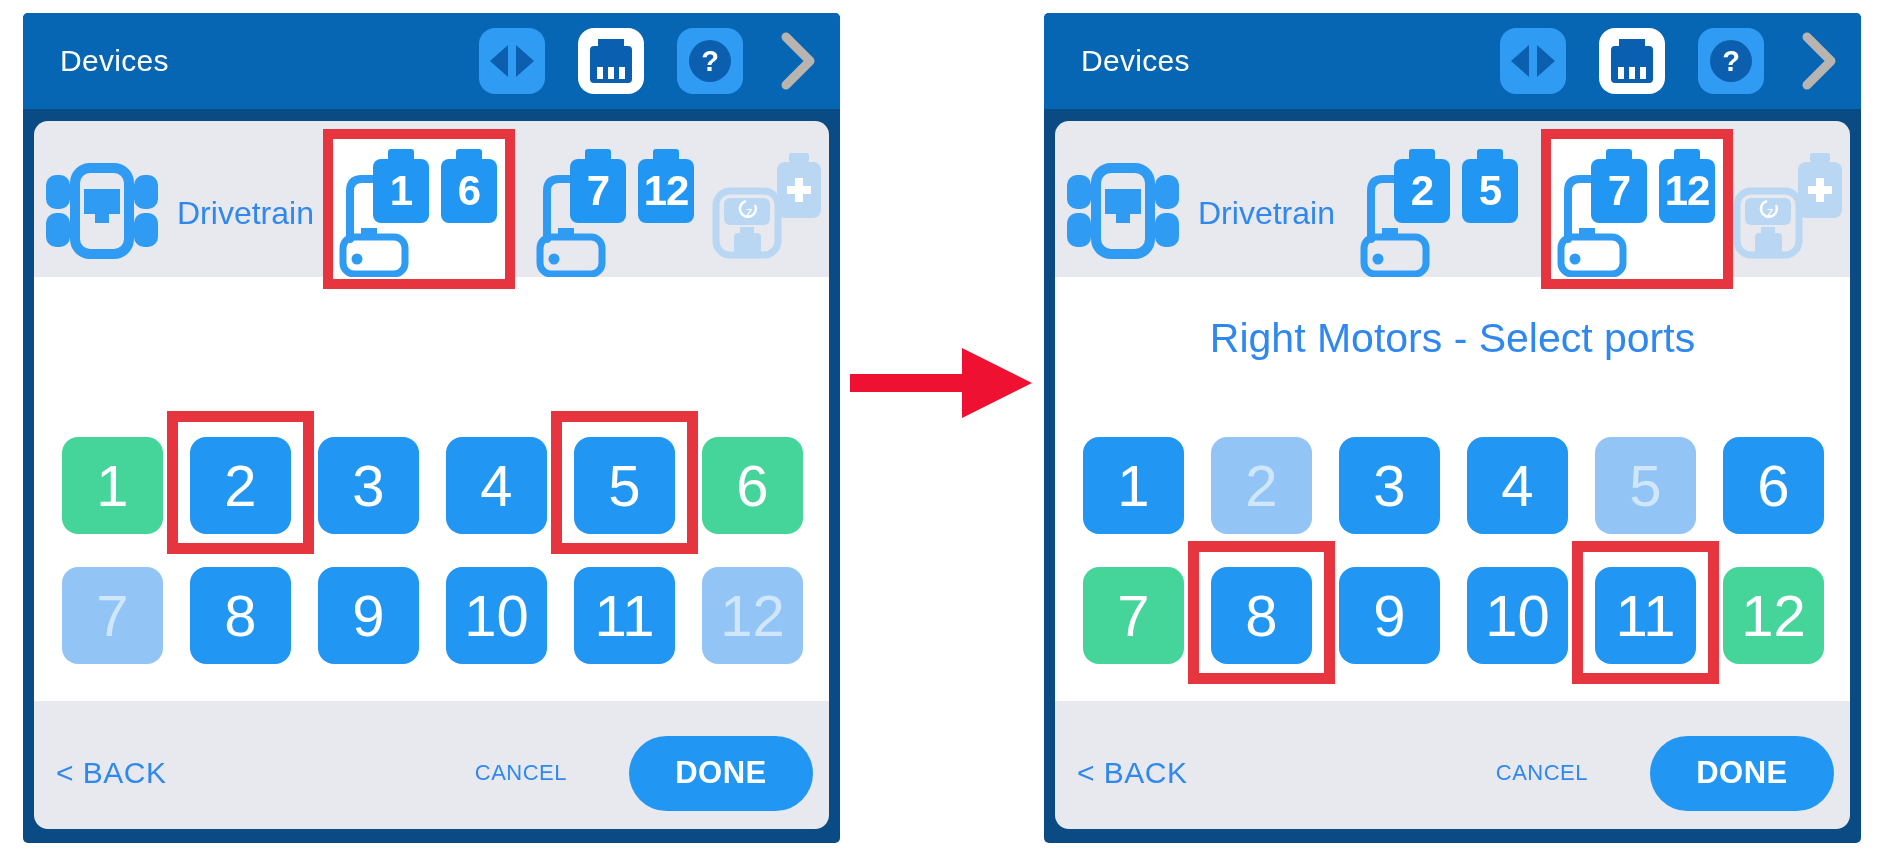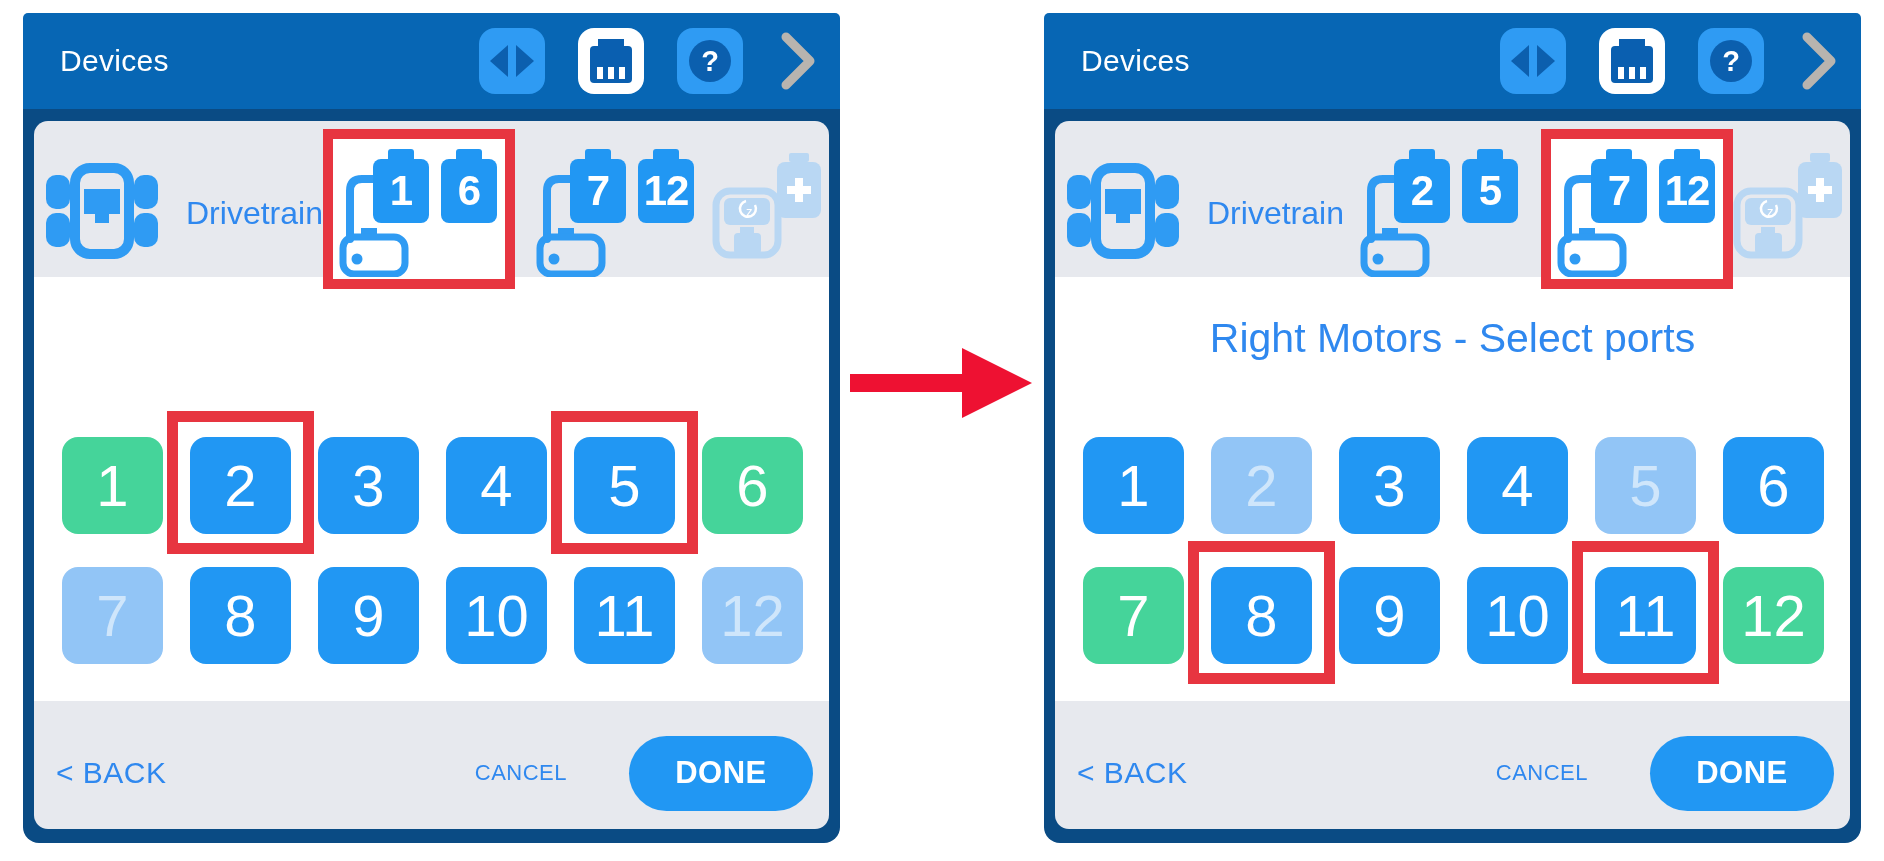--- a/index.html
+++ b/index.html
@@ -9,21 +9,21 @@
     --port-disabled-text:#cfe6fb; --annotation-red:#e73540; --arrow-red:#ee1132;
     --chevron-gray:#b8b4af; --faded-blue:#b9d7f3;
   }
   *{box-sizing:border-box}
   html,body{margin:0;padding:0}
   body{width:1884px;height:861px;position:relative;background:#fff;
        font-family:"Liberation Sans",sans-serif;overflow:hidden}
   button{border:none;background:transparent;padding:0;font-family:inherit;cursor:pointer}
 
   .panel{position:absolute;top:13px;width:817px;height:830px;
-         background:var(--panel-border);border-radius:16px}
+         background:var(--panel-border);border-radius:5px}
   .panel-left{left:23px}
   .panel-right{left:1044px}
 
   
   .hdr{height:96px;display:flex;align-items:center;padding:0 20px 0 37px;
        background:var(--header-blue);border-radius:5px 5px 0 0}
   .hdr-title{color:#fff;font-size:30px;font-weight:500;letter-spacing:.3px}
   .hdr-icons{margin-left:auto;display:flex;align-items:center;gap:33px}
   .icon-btn{width:66px;height:66px;border-radius:16px;display:flex;
             align-items:center;justify-content:center}
@@ -34,21 +34,21 @@
   
   .card{margin:12px 11px 0}
   .banner{height:156px;background:var(--banner-gray);border-radius:14px 14px 0 0;
           position:relative}
   .sheet{height:424px;background:#fff;position:relative}
   .ftr{height:128px;background:var(--banner-gray);border-radius:0 0 14px 14px;
        display:flex;align-items:center;padding:16px 16px 0 22px}
 
   
   .dt-icon{position:absolute;left:12px;top:42px;width:112px;height:96px}
-  .dt-label{position:absolute;left:152px;top:74px;font-size:32px;color:var(--text-blue)}
+  .dt-label{position:absolute;left:143px;top:74px;font-size:32px;color:var(--text-blue)}
   .motor-group{position:absolute;top:8px;width:192px;height:160px;
                border:10px solid transparent;z-index:2}
   .motor-group.g1{left:289px}
   .motor-group.g2{left:486px}
   .motor-group.sel-true{background:#fff;border-color:var(--annotation-red)}
   .mg-icon{position:absolute;left:6px;bottom:2px;width:70px;height:122px}
   .badge{position:absolute;top:10px;width:56px;height:74px}
   .badge::before{content:"";position:absolute;top:0;left:15px;width:26px;height:11px;
                  background:var(--port-active);border-radius:3px 3px 0 0}
   .badge .num{position:absolute;top:10px;left:0;width:56px;height:64px;

